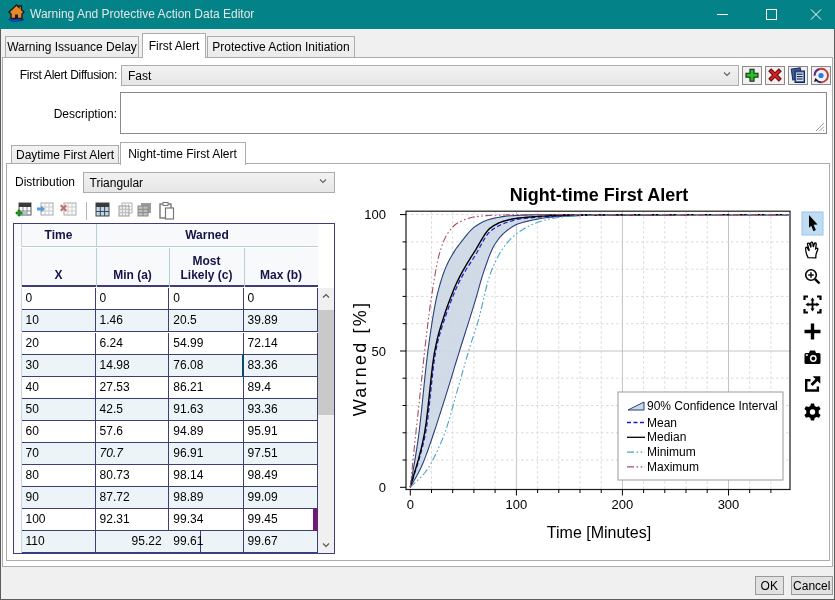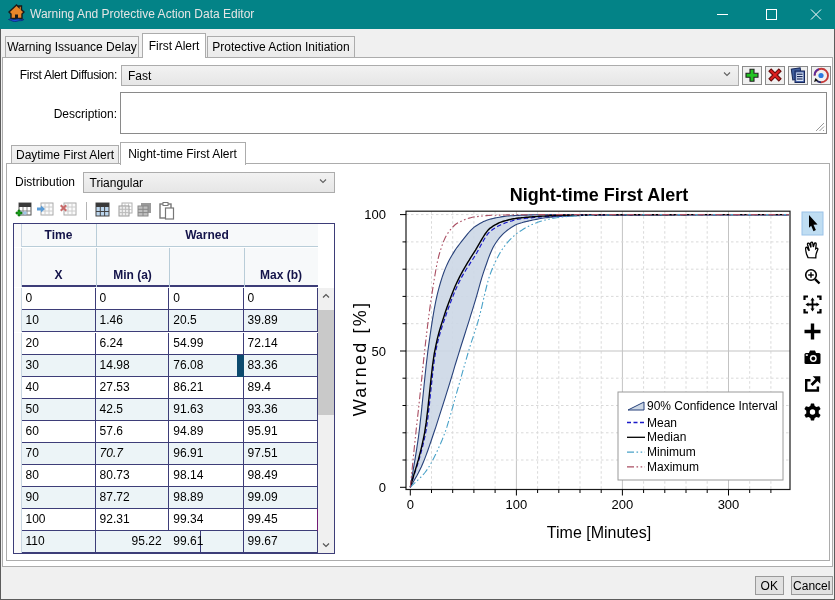--- a/index.html
+++ b/index.html
@@ -149,20 +149,21 @@
     <div class="abs" style="left:81.6px;top:0;height:22.3px;border-left:1px solid #b9cdd8;"></div>
     <div class="abs" style="left:82px;top:4px;width:222px;text-align:center;">Warned</div>
   </div>
 
   <div class="abs" style="left:14px;top:247.7px;width:304px;height:39.6px;background:#f7f9fa;border-bottom:2px solid #3d3d78;font-weight:bold;color:#14144a;">
     <div class="abs" style="left:0;top:0;width:7.5px;height:39.6px;border-right:1px solid #c9d6e2;background:#fafafa;"></div>
     <div class="abs" style="left:7.5px;top:20px;width:74px;text-align:center;">X</div>
     <div class="abs" style="left:81.6px;top:0;height:39.6px;border-left:1px solid #b9cdd8;"></div>
     <div class="abs" style="left:82px;top:20px;width:73px;text-align:center;">Min (a)</div>
     <div class="abs" style="left:155.3px;top:0;height:39.6px;border-left:1px solid #b9cdd8;"></div>
+    <div class="abs" style="left:156px;top:6px;width:73px;text-align:center;line-height:14px;">Most<br>Likely (c)</div>
     <div class="abs" style="left:229.6px;top:0;height:39.6px;border-left:1px solid #b9cdd8;"></div>
     <div class="abs" style="left:230px;top:20px;width:74px;text-align:center;">Max (b)</div>
   </div>
   <div style="position:absolute;left:14px;top:288.3px;width:304px;height:22.1px;background:#ffffff;border-bottom:1px solid #3d3d78;box-sizing:border-box;font-size:12px;">
       <div style="position:absolute;left:0;top:0;width:7.5px;height:22.1px;background:#fafafa;border-right:1px solid #c9d6e2;"></div>
       <div style="position:absolute;left:7.5px;top:0;width:74.1px;height:22.1px;border-right:1px solid #3d3d78;box-sizing:border-box;padding:3px 0 0 4px;">0</div>
       <div style="position:absolute;left:81.6px;top:0;width:73.7px;height:22.1px;border-right:1px solid #3d3d78;box-sizing:border-box;padding:3px 0 0 4px;">0</div>
       <div style="position:absolute;left:155.3px;top:0;width:74.3px;height:22.1px;border-right:1px solid #3d3d78;box-sizing:border-box;padding:3px 0 0 4px;">0</div>
       <div style="position:absolute;left:229.6px;top:0;width:74.4px;height:22.1px;border-right:1px solid #3d3d78;box-sizing:border-box;padding:3px 0 0 4px;">0</div>
     </div>
@@ -177,21 +178,21 @@
       <div style="position:absolute;left:0;top:0;width:7.5px;height:22.1px;background:#fafafa;border-right:1px solid #c9d6e2;"></div>
       <div style="position:absolute;left:7.5px;top:0;width:74.1px;height:22.1px;border-right:1px solid #3d3d78;box-sizing:border-box;padding:3px 0 0 4px;">20</div>
       <div style="position:absolute;left:81.6px;top:0;width:73.7px;height:22.1px;border-right:1px solid #3d3d78;box-sizing:border-box;padding:3px 0 0 4px;">6.24</div>
       <div style="position:absolute;left:155.3px;top:0;width:74.3px;height:31px;border-right:1px solid #3d3d78;box-sizing:border-box;padding:3px 0 0 4px;">54.99</div>
       <div style="position:absolute;left:229.6px;top:0;width:74.4px;height:22.1px;border-right:1px solid #3d3d78;box-sizing:border-box;padding:3px 0 0 4px;">72.14</div>
     </div>
     <div style="position:absolute;left:14px;top:354.6px;width:304px;height:22.1px;background:#ecf4f7;border-bottom:1px solid #3d3d78;box-sizing:border-box;font-size:12px;">
       <div style="position:absolute;left:0;top:0;width:7.5px;height:22.1px;background:#fafafa;border-right:1px solid #c9d6e2;"></div>
       <div style="position:absolute;left:7.5px;top:0;width:74.1px;height:22.1px;border-right:1px solid #3d3d78;box-sizing:border-box;padding:3px 0 0 4px;">30</div>
       <div style="position:absolute;left:81.6px;top:0;width:73.7px;height:22.1px;border-right:1px solid #3d3d78;box-sizing:border-box;padding:3px 0 0 4px;">14.98</div>
-      <div style="position:absolute;left:155.3px;top:0;width:74.3px;height:22.1px;border-right:7px solid #0c4a6e;box-sizing:border-box;padding:3px 0 0 4px;">76.08</div>
+      <div style="position:absolute;left:155.3px;top:0;width:74.3px;height:22.1px;border-right:2px solid #0c4a6e;box-sizing:border-box;padding:3px 0 0 4px;">76.08</div>
       <div style="position:absolute;left:229.6px;top:0;width:74.4px;height:22.1px;border-right:1px solid #3d3d78;box-sizing:border-box;padding:3px 0 0 4px;">83.36</div>
     </div>
     <div style="position:absolute;left:14px;top:376.7px;width:304px;height:22.1px;background:#ffffff;border-bottom:1px solid #3d3d78;box-sizing:border-box;font-size:12px;">
       <div style="position:absolute;left:0;top:0;width:7.5px;height:22.1px;background:#fafafa;border-right:1px solid #c9d6e2;"></div>
       <div style="position:absolute;left:7.5px;top:0;width:74.1px;height:22.1px;border-right:1px solid #3d3d78;box-sizing:border-box;padding:3px 0 0 4px;">40</div>
       <div style="position:absolute;left:81.6px;top:0;width:73.7px;height:22.1px;border-right:1px solid #3d3d78;box-sizing:border-box;padding:3px 0 0 4px;">27.53</div>
       <div style="position:absolute;left:155.3px;top:0;width:74.3px;height:22.1px;border-right:1px solid #3d3d78;box-sizing:border-box;padding:3px 0 0 4px;">86.21</div>
       <div style="position:absolute;left:229.6px;top:0;width:74.4px;height:22.1px;border-right:1px solid #3d3d78;box-sizing:border-box;padding:3px 0 0 4px;">89.4</div>
     </div>
     <div style="position:absolute;left:14px;top:398.8px;width:304px;height:22.1px;background:#ecf4f7;border-bottom:1px solid #3d3d78;box-sizing:border-box;font-size:12px;">
@@ -227,21 +228,21 @@
       <div style="position:absolute;left:7.5px;top:0;width:74.1px;height:22.1px;border-right:1px solid #3d3d78;box-sizing:border-box;padding:3px 0 0 4px;">90</div>
       <div style="position:absolute;left:81.6px;top:0;width:73.7px;height:22.1px;border-right:1px solid #3d3d78;box-sizing:border-box;padding:3px 0 0 4px;">87.72</div>
       <div style="position:absolute;left:155.3px;top:0;width:74.3px;height:22.1px;border-right:1px solid #3d3d78;box-sizing:border-box;padding:3px 0 0 4px;">98.89</div>
       <div style="position:absolute;left:229.6px;top:0;width:74.4px;height:22.1px;border-right:1px solid #3d3d78;box-sizing:border-box;padding:3px 0 0 4px;">99.09</div>
     </div>
     <div style="position:absolute;left:14px;top:509.3px;width:304px;height:22.1px;background:#ffffff;border-bottom:1px solid #3d3d78;box-sizing:border-box;font-size:12px;">
       <div style="position:absolute;left:0;top:0;width:7.5px;height:22.1px;background:#fafafa;border-right:1px solid #c9d6e2;"></div>
       <div style="position:absolute;left:7.5px;top:0;width:74.1px;height:22.1px;border-right:1px solid #3d3d78;box-sizing:border-box;padding:3px 0 0 4px;">100</div>
       <div style="position:absolute;left:81.6px;top:0;width:73.7px;height:22.1px;border-right:1px solid #3d3d78;box-sizing:border-box;padding:3px 0 0 4px;">92.31</div>
       <div style="position:absolute;left:155.3px;top:0;width:74.3px;height:22.1px;border-right:1px solid #3d3d78;box-sizing:border-box;padding:3px 0 0 4px;">99.34</div>
-      <div style="position:absolute;left:229.6px;top:0;width:74.4px;height:22.1px;border-right:1px solid #701a75;box-sizing:border-box;padding:3px 0 0 4px;">99.45</div>
+      <div style="position:absolute;left:229.6px;top:0;width:74.4px;height:22.1px;border-right:5px solid #701a75;box-sizing:border-box;padding:3px 0 0 4px;">99.45</div>
     </div>
     <div style="position:absolute;left:14px;top:531.4px;width:304px;height:22.1px;background:#ecf4f7;border-bottom:1px solid #3d3d78;box-sizing:border-box;font-size:12px;">
       <div style="position:absolute;left:0;top:0;width:7.5px;height:22.1px;background:#fafafa;border-right:1px solid #c9d6e2;"></div>
       <div style="position:absolute;left:7.5px;top:0;width:74.1px;height:22.1px;border-right:1px solid #3d3d78;box-sizing:border-box;padding:3px 0 0 4px;">110</div>
       <div style="position:absolute;left:81.6px;top:0;width:73.7px;height:22.1px;border-right:1px solid #3d3d78;box-sizing:border-box;padding:3px 0 0 4px;margin-left:32px;">95.22</div>
       <div style="position:absolute;left:155.3px;top:0;width:74.3px;height:22.1px;border-right:1px solid #3d3d78;box-sizing:border-box;padding:3px 0 0 4px;">99.61</div>
       <div style="position:absolute;left:229.6px;top:0;width:74.4px;height:22.1px;border-right:1px solid #3d3d78;box-sizing:border-box;padding:3px 0 0 4px;">99.67</div>
     </div>
 
   <div class="abs" style="left:318px;top:288.3px;width:16px;height:265.2px;background:#f0f0f0;">

